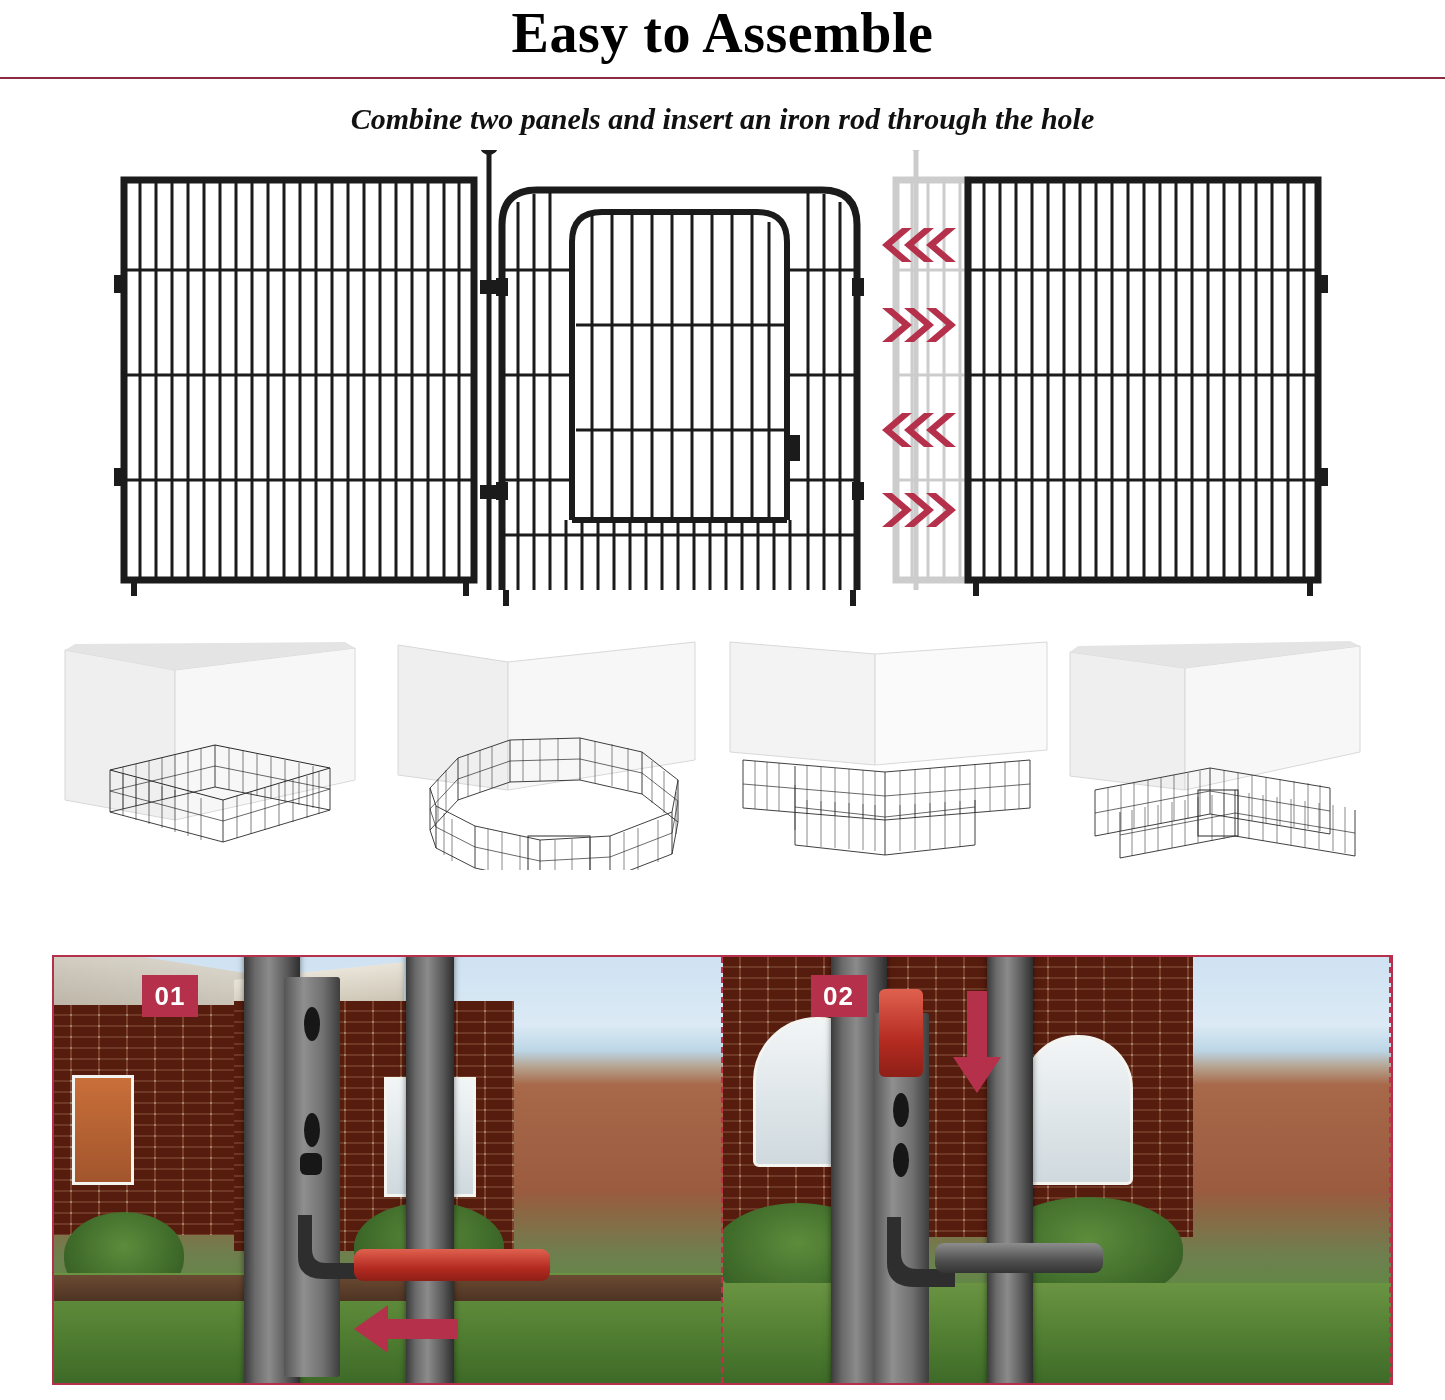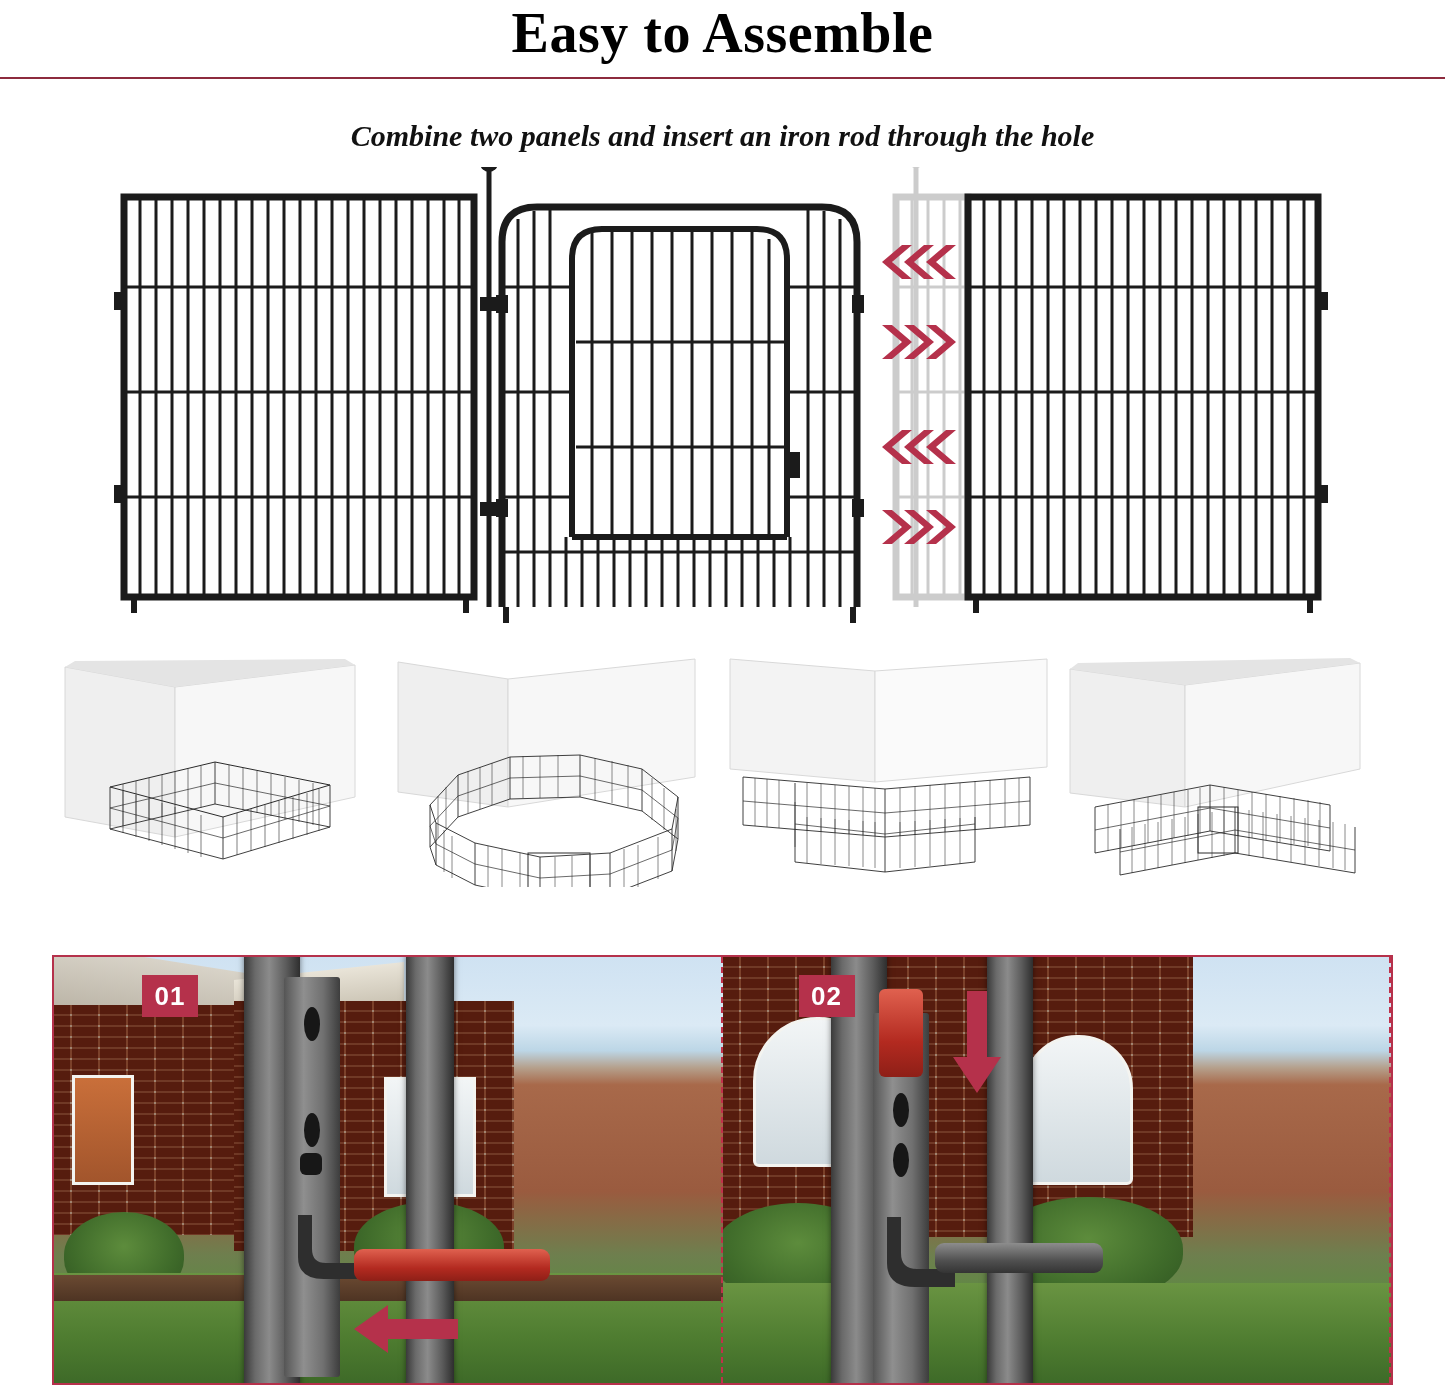--- a/index.html
+++ b/index.html
@@ -32,21 +32,21 @@
     background: #8d2b3e;
     margin: 14px 0 0 0;
     width: 100%;
   }
   .subhead {
     text-align: center;
     font-family: "Liberation Serif", serif;
     font-weight: bold;
     font-style: italic;
     font-size: 30px;
-    margin-top: 40px;
+    margin-top: 23px;
     color: #111;
   }
 
   
   .fence-stage {
     position: relative;
     width: 1445px;
     height: 470px;
     margin-top: 14px;
   }
@@ -699,17 +699,17 @@
     <div class="hole" style="left:170px; top:136px; width:16px; height:34px;"></div>
     <div class="hole" style="left:170px; top:186px; width:16px; height:34px;"></div>
     <svg class="hook" style="left:146px; top:250px; width:90px; height:110px;" viewBox="0 0 90 110">
       <path d="M18 10 L18 56 Q18 80 46 80 L86 80 L86 62 L48 62 Q32 62 32 46 L32 10 Z" fill="#2e2e2e"></path>
     </svg>
     <div class="rod-grey" style="left:212px; top:286px; width:168px; height:30px;"></div>
     <svg class="arrow-pink" style="left:224px; top:30px; width:60px; height:110px;" viewBox="0 0 60 110">
       <path d="M30 106 L6 70 L20 70 L20 4 L40 4 L40 70 L54 70 Z" fill="#b5314b"></path>
     </svg>
 
-    <div class="badge" style="left:76px;">02</div>
+    <div class="badge" style="left:88px;">02</div>
     <div class="divider" style="right:0;"></div>
   </div>
 
 </div>
 
 </body></html>

